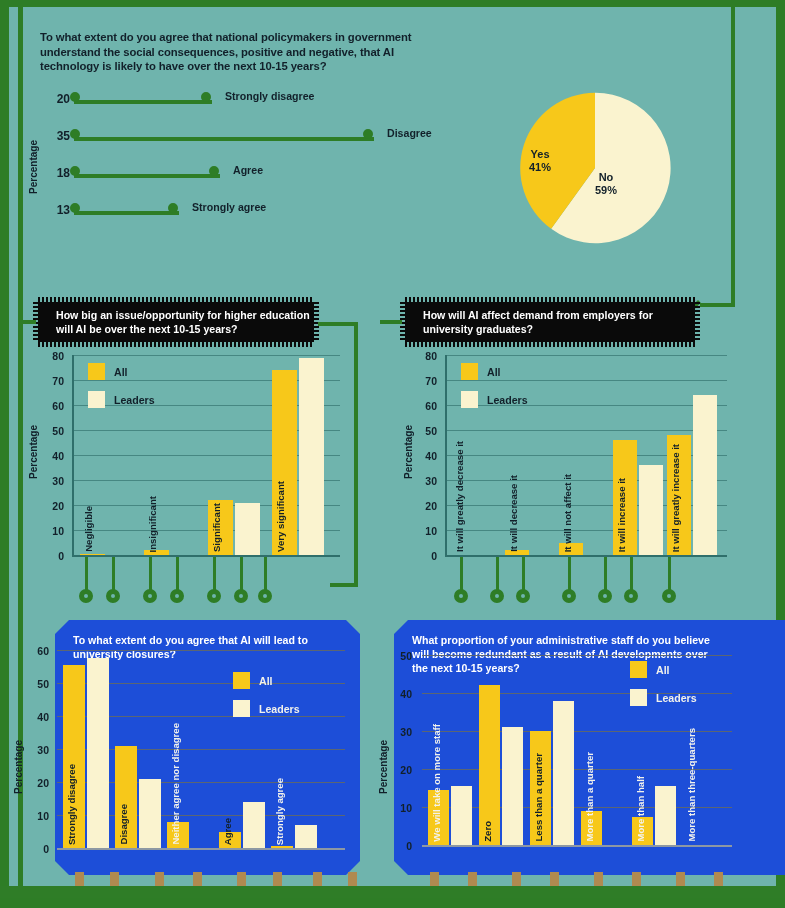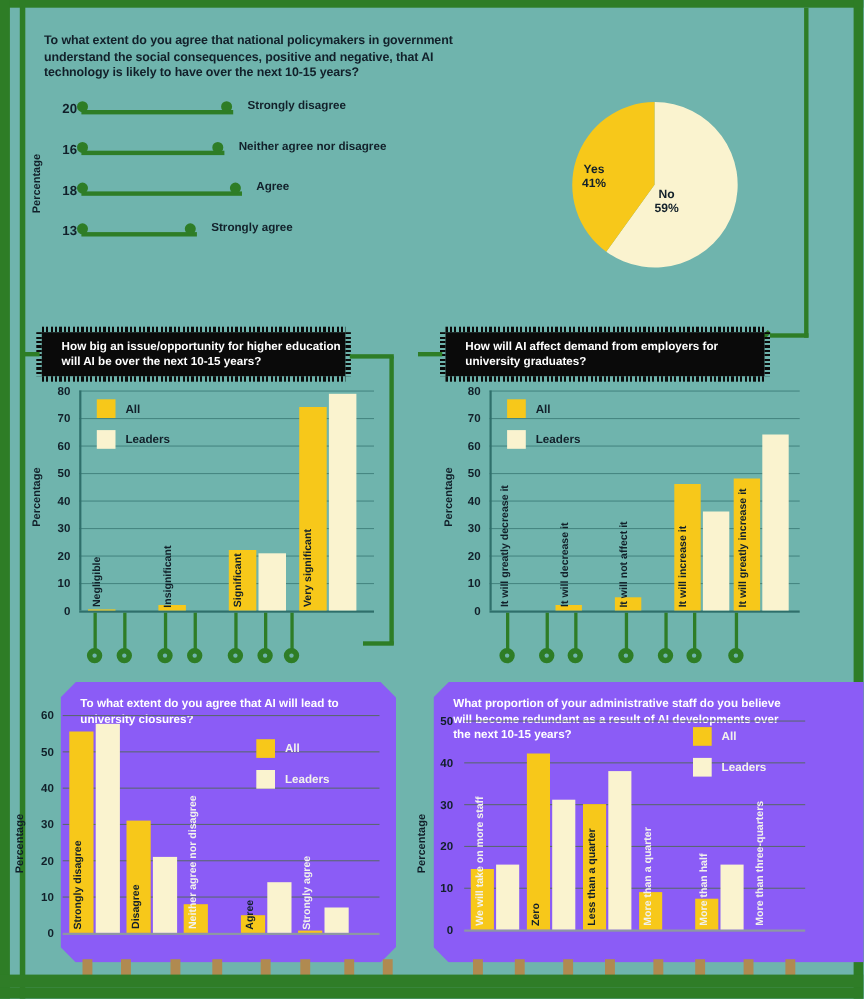--- a/index.html
+++ b/index.html
@@ -108,21 +108,21 @@
   .legend { position:absolute; }
   .legend-row { display:flex; align-items:center; margin-bottom:11px; }
   .legend-sw { width:17px; height:17px; margin-right:9px; }
   .legend-sw.all { background:#f7c81a; }
   .legend-sw.leaders { background:#faf3cf; }
   .legend-tx { font-size:10.6px; font-weight:bold; color:#12202a; }
   .legend-tx.light { color:#f2f2ec; }
 
   
   .darkpanel {
-    position:absolute; background:#8b5cf6;
+    position:absolute; background:#1d4ed8;
     clip-path:polygon(14px 0, calc(100% - 14px) 0, 100% 14px, 100% calc(100% - 14px),
                       calc(100% - 14px) 100%, 14px 100%, 0 calc(100% - 14px), 0 14px);
   }
   .dp-title {
     position:absolute; font-size:10.6px; font-weight:bold; color:#ffffff; line-height:14px;
   }
   .leg { position:absolute; width:9px; background:#b08a50; }
   .ground { position:absolute; left:0; top:886px; width:785px; height:12px; background:#2f7d27; }
 </style>
 </head>
@@ -144,28 +144,28 @@
     <div class="dumb-rows">
 
       <div class="dumb-row">
         <div class="dumb-val">20</div>
         <div class="dumb-bar" style="width:138px;"></div>
         <div class="dumb-dot" style="left:30px;"></div>
         <div class="dumb-dot" style="left:161px;"></div>
         <div class="dumb-lab" style="left:185px;">Strongly disagree</div>
       </div>
 
-
       <div class="dumb-row">
-        <div class="dumb-val">16</div>
-        <div class="dumb-bar" style="width:130px;"></div>
+        <div class="dumb-val">35</div>
+        <div class="dumb-bar" style="width:300px;"></div>
         <div class="dumb-dot" style="left:30px;"></div>
-        <div class="dumb-dot" style="left:153px;"></div>
-        <div class="dumb-lab" style="left:177px;">Neither agree nor disagree</div>
-      </div>
+        <div class="dumb-dot" style="left:323px;"></div>
+        <div class="dumb-lab" style="left:347px;">Disagree</div>
+      </div>
+
 
       <div class="dumb-row">
         <div class="dumb-val">18</div>
         <div class="dumb-bar" style="width:146px;"></div>
         <div class="dumb-dot" style="left:30px;"></div>
         <div class="dumb-dot" style="left:169px;"></div>
         <div class="dumb-lab" style="left:193px;">Agree</div>
       </div>
 
       <div class="dumb-row">

